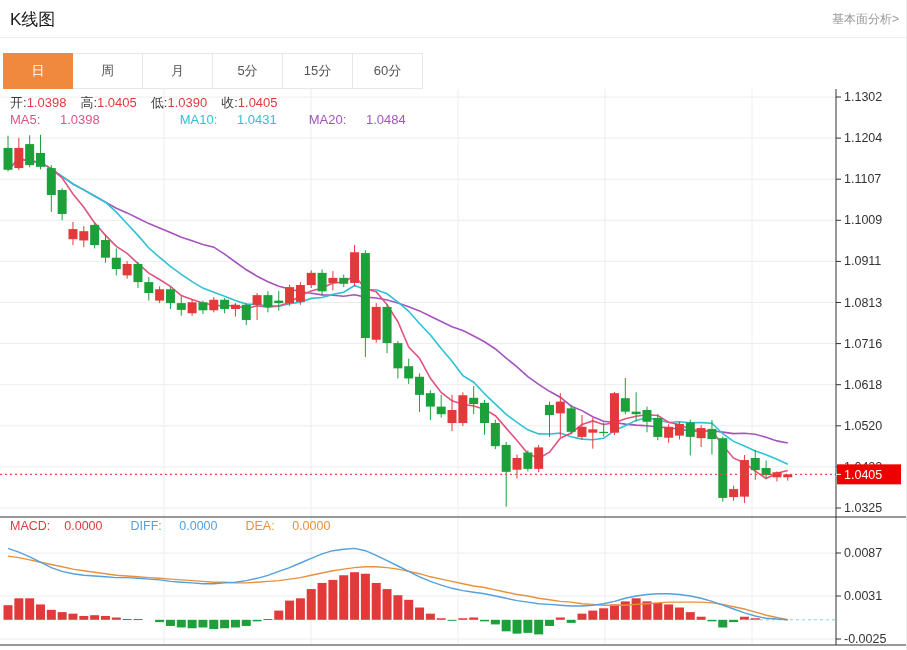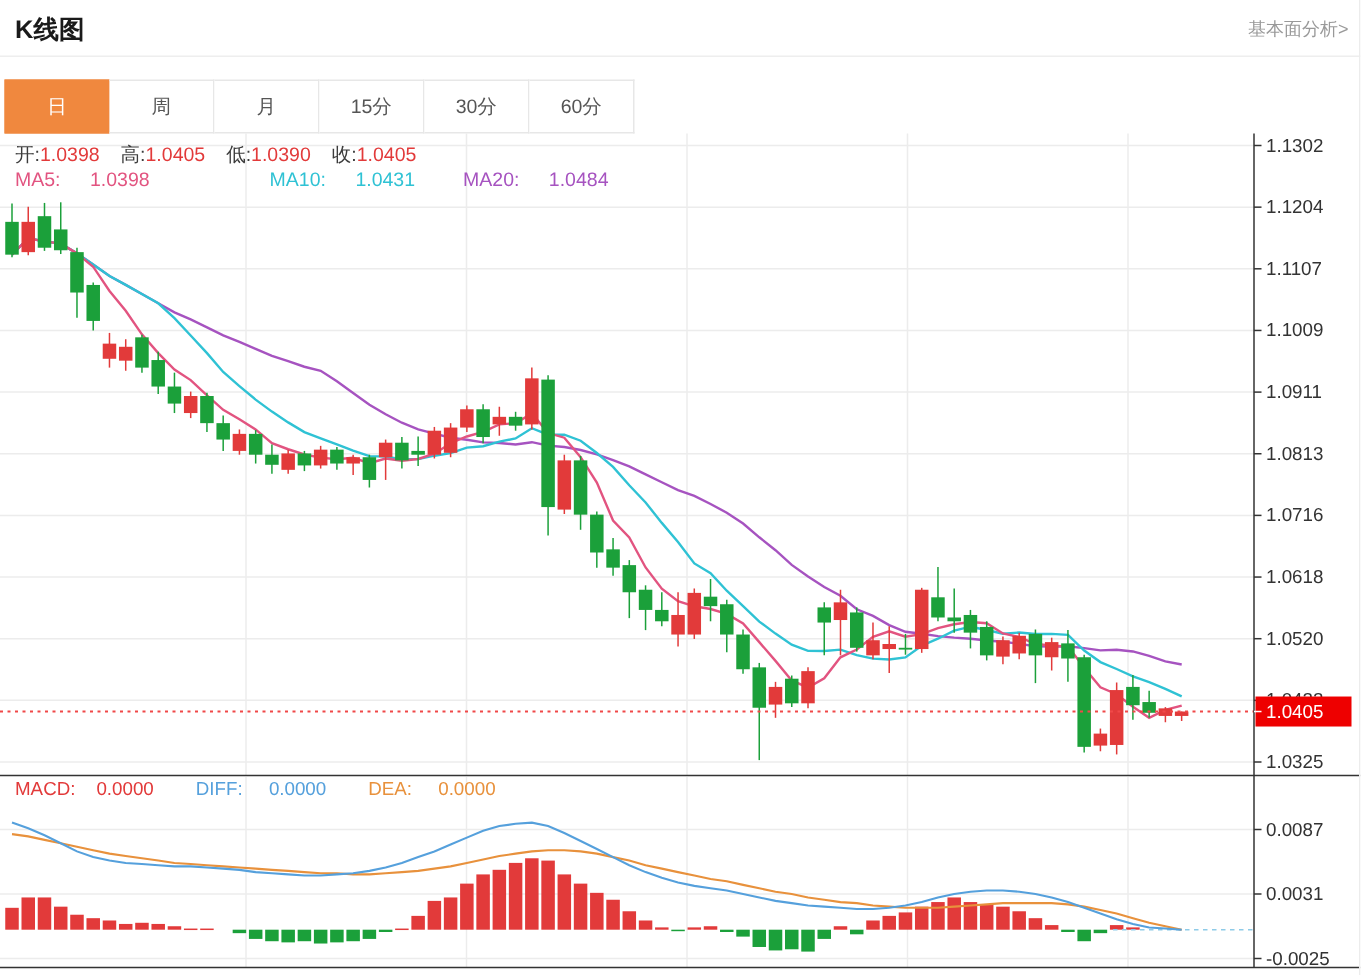--- a/index.html
+++ b/index.html
@@ -1,18 +1,18 @@
 <!DOCTYPE html>
 <html><head>
 <meta charset="utf-8">
 <style>
   html,body{margin:0;padding:0;background:#fff;}
   body{width:907px;height:650px;position:relative;overflow:hidden;
        font-family:"Liberation Sans","DejaVu Sans",sans-serif;}
-  .hdr-title{position:absolute;left:10px;top:8px;font-size:17px;font-weight:bold;color:#1a1a1a;}
+  .hdr-title{position:absolute;left:10px;top:8px;font-size:17px;font-weight:normal;color:#1a1a1a;}
   .hdr-link{position:absolute;right:8px;top:11px;font-size:12px;color:#999;cursor:pointer;}
   .hdr-rule{position:absolute;left:0;top:37px;width:907px;height:0;border-top:1px solid #eee;}
   .tabbar{position:absolute;left:3px;top:53px;height:36px;display:flex;}
   .tab{width:70px;height:36px;box-sizing:border-box;border:1px solid #e7e7e7;border-left:none;
        display:flex;align-items:center;justify-content:center;font-size:13px;color:#555;
        background:#fff;cursor:pointer;}
   .tab:first-child{border-left:1px solid #e7e7e7;}
   .tab.active{background:#f0883e;border-color:#f0883e;color:#fff;}
   .legend1{position:absolute;left:10px;top:94px;font-size:13px;color:#3c3c3c;z-index:5;}
   .legend1 b{font-weight:normal;margin-right:14px;}
@@ -30,22 +30,22 @@
 <body>
 
 <div class="hdr-title">K线图</div>
 <div class="hdr-link">基本面分析&gt;</div>
 <div class="hdr-rule"></div>
 
 <div class="tabbar">
   <div class="tab active">日</div>
   <div class="tab">周</div>
   <div class="tab">月</div>
+  <div class="tab">5分</div>
   <div class="tab">15分</div>
-  <div class="tab">30分</div>
   <div class="tab">60分</div>
 </div>
 
 <svg id="chart-svg" width="907" height="650">
     <g>
       <line x1="0" y1="97" x2="836" y2="97" stroke="#ececec" stroke-width="1"></line>
       <line x1="0" y1="138.1" x2="836" y2="138.1" stroke="#ececec" stroke-width="1"></line>
       <line x1="0" y1="179.2" x2="836" y2="179.2" stroke="#ececec" stroke-width="1"></line>
       <line x1="0" y1="220.3" x2="836" y2="220.3" stroke="#ececec" stroke-width="1"></line>
       <line x1="0" y1="261.4" x2="836" y2="261.4" stroke="#ececec" stroke-width="1"></line>

